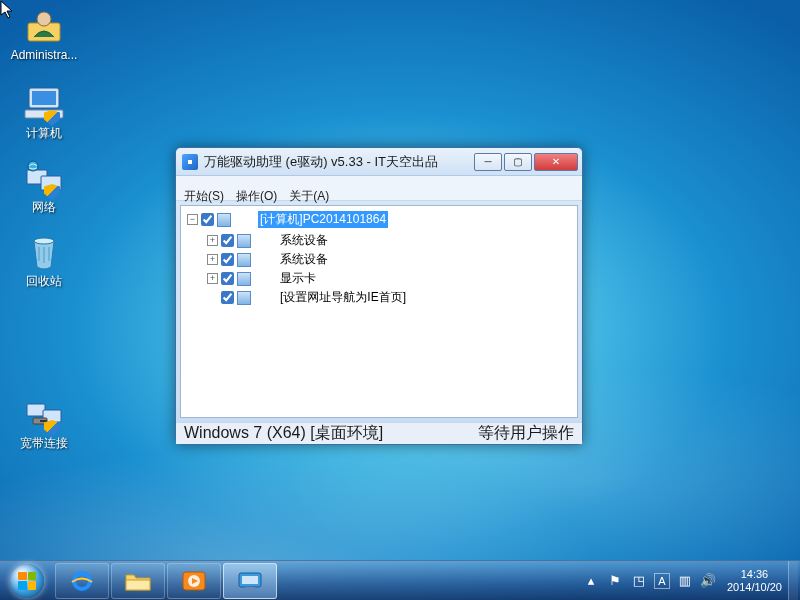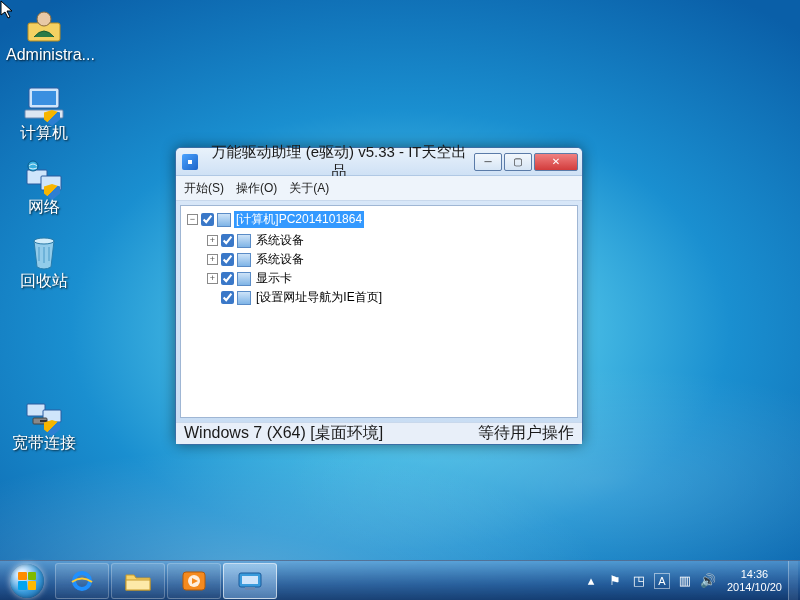--- a/index.html
+++ b/index.html
@@ -25,21 +25,21 @@
   .desktop { position: absolute; inset: 0 0 40px 0; }
   .dicon {
     position: absolute; width: 76px; text-align: center;
     color: #fff; text-shadow: 1px 1px 2px rgba(0,0,0,0.8);
     cursor: pointer;
   }
   .dicon .glyph {
     width: 48px; height: 40px; margin: 0 auto 2px;
     display: flex; align-items: center; justify-content: center;
   }
-  .dicon span.lbl { display:block; font-size:16px; line-height:14px; }
+  .dicon span.lbl { display:block; font-size:12px; line-height:14px; }
   
   .shield {
     position:absolute; right:8px; bottom:-2px; width:16px; height:16px;
     background: linear-gradient(135deg,#f7b500 50%,#2d7fd3 50%);
     clip-path: polygon(50% 0,100% 15%,100% 60%,50% 100%,0 60%,0 15%);
   }
   
   .window {
     position: absolute; left: 175px; top: 147px; width: 408px; height: 298px;
     border: 1px solid #3a6ea5;
@@ -53,31 +53,31 @@
     padding: 0 4px 0 6px;
     background: linear-gradient(#e9f2fb, #cfe1f5);
     border-bottom: 1px solid #b0c8e4;
     border-radius: 5px 5px 0 0;
     color: #1a1a1a;
   }
   .titlebar .appicon { width:16px; height:16px; margin-right:6px;
     background: linear-gradient(135deg,#4aa3ff,#1e64c8); border-radius:2px; position:relative;}
   .titlebar .appicon::after{content:"";position:absolute;left:3px;top:3px;width:10px;height:10px;
     background:radial-gradient(circle,#fff 30%,transparent 32%);}
-  .titlebar .ttl { flex:1; font-size:15px;text-align:center; }
+  .titlebar .ttl { flex:1; font-size:13px; }
   .winbtns { display:flex; gap:2px; }
   .winbtn {
     width:28px; height:18px; border:1px solid #5a7ba8;
     border-radius:2px; display:flex; align-items:center; justify-content:center;
     background: linear-gradient(#f3f8fd,#d6e5f5);
     font-size:10px; color:#222; cursor:pointer;
   }
   .winbtn.close { background: linear-gradient(#f08080,#d23c3c); color:#fff; width:44px;}
   .menubar {
-    height:22px; display:flex; align-items:center; gap:12px;
+    height:22px; display:flex; align-items:flex-start; gap:12px;
     padding:12px 8px; background:#eef4fb; border-bottom:1px solid #c8d8ec;
     color:#222;
   }
   .menubar span { cursor:pointer; }
   .client {
     flex:1; margin:4px; background:#fff; border:1px solid #9fb6d4;
     overflow:auto; padding:4px 2px;
   }
   .tree ul { list-style:none; padding-left:18px; }
   .tree > ul { padding-left:2px; }
@@ -89,21 +89,21 @@
   .twist {
     width:11px; height:11px; border:1px solid #8a8a8a;
     display:inline-flex; align-items:center; justify-content:center;
     font-size:9px; line-height:9px; color:#555; background:#fff;
     cursor:pointer;
   }
   .twist.empty{visibility:hidden;}
   input.chk { width:13px; height:13px; accent-color:#3a78c8; cursor:pointer;}
   .nodeicon { width:14px; height:14px; display:inline-block;
     background:linear-gradient(#cde3f8,#7fb4e6); border:1px solid #5a8cc7;}
-  .nodelabel { padding:0 2px; }
+  .nodelabel { padding:0 2px;margin-left:24px; }
   .nodelabel.sel { background:#3399ff; color:#fff; }
   .statusbar {
     height:22px; display:flex; align-items:center;
     padding:0 8px; background:#e8eff9; border-top:1px solid #c8d8ec;
     font-size:16px; color:#1a1a1a;
   }
   .statusbar .stl{flex:1;}
   
   .taskbar {
     position:absolute; left:0; right:0; bottom:0; height:40px;

